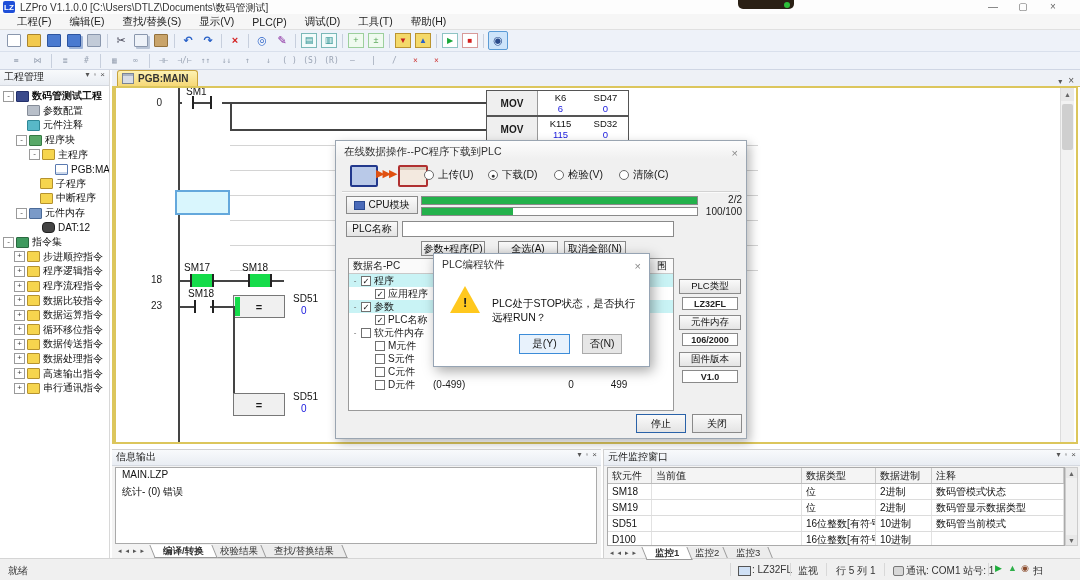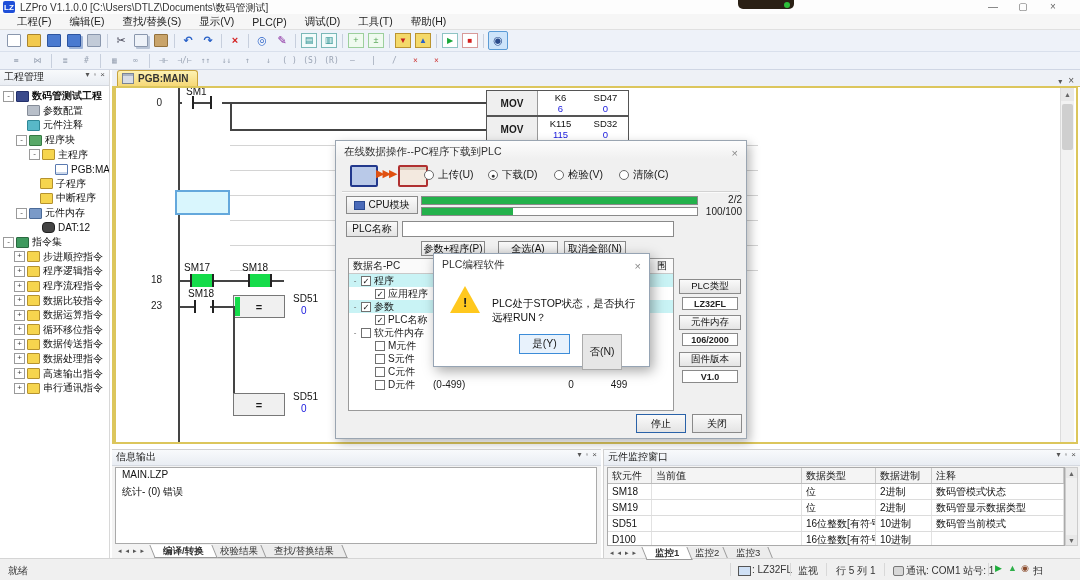--- a/index.html
+++ b/index.html
@@ -607,21 +607,21 @@
     <span>PLC编程软件</span>
     <span class="sp"></span>
     <span class="dclose">×</span>
   </div>
   <div class="abs" style="left:16px;top:32px">
     <div class="warntri"></div>
     <div class="abs warnmark">!</div>
   </div>
   <div class="abs" style="left:58px;top:42px;width:150px;font-size:10.5px;line-height:14px;color:#111">PLC处于STOP状态，是否执行远程RUN？</div>
   <div class="abs ybtn" style="left:85px;top:80px;width:51px;height:20px">是(Y)</div>
-  <div class="abs nbtn" style="left:148px;top:80px;width:40px;height:36px">否(N)</div>
+  <div class="abs nbtn" style="left:148px;top:80px;width:40px;height:20px">否(N)</div>
 </div>
 
 <div class="abs bpanel" style="left:112px;width:489px">
   <div class="phead">
     <span>信息输出</span>
     <span class="sp"></span>
     <span class="pbt">▾</span>
     <span class="pbt">◦</span>
     <span class="pbt">×</span>
   </div>

